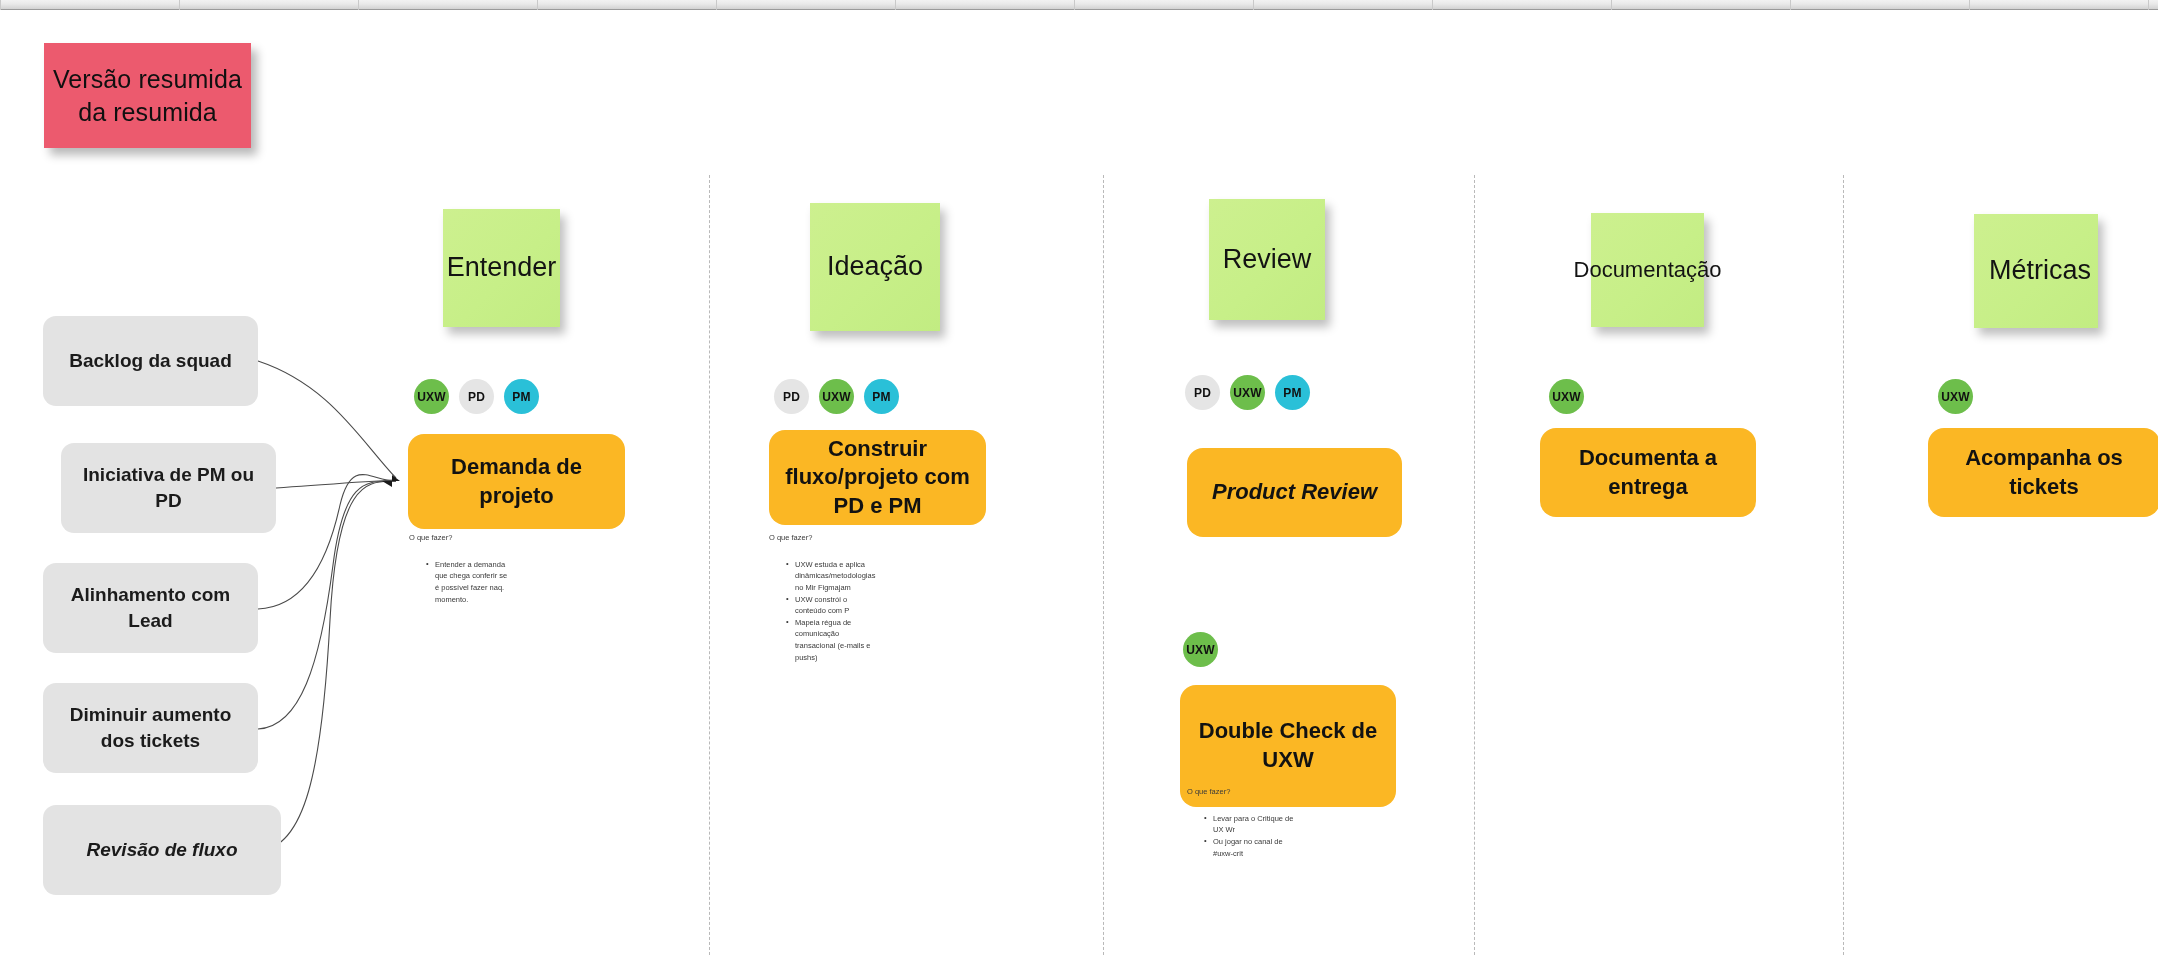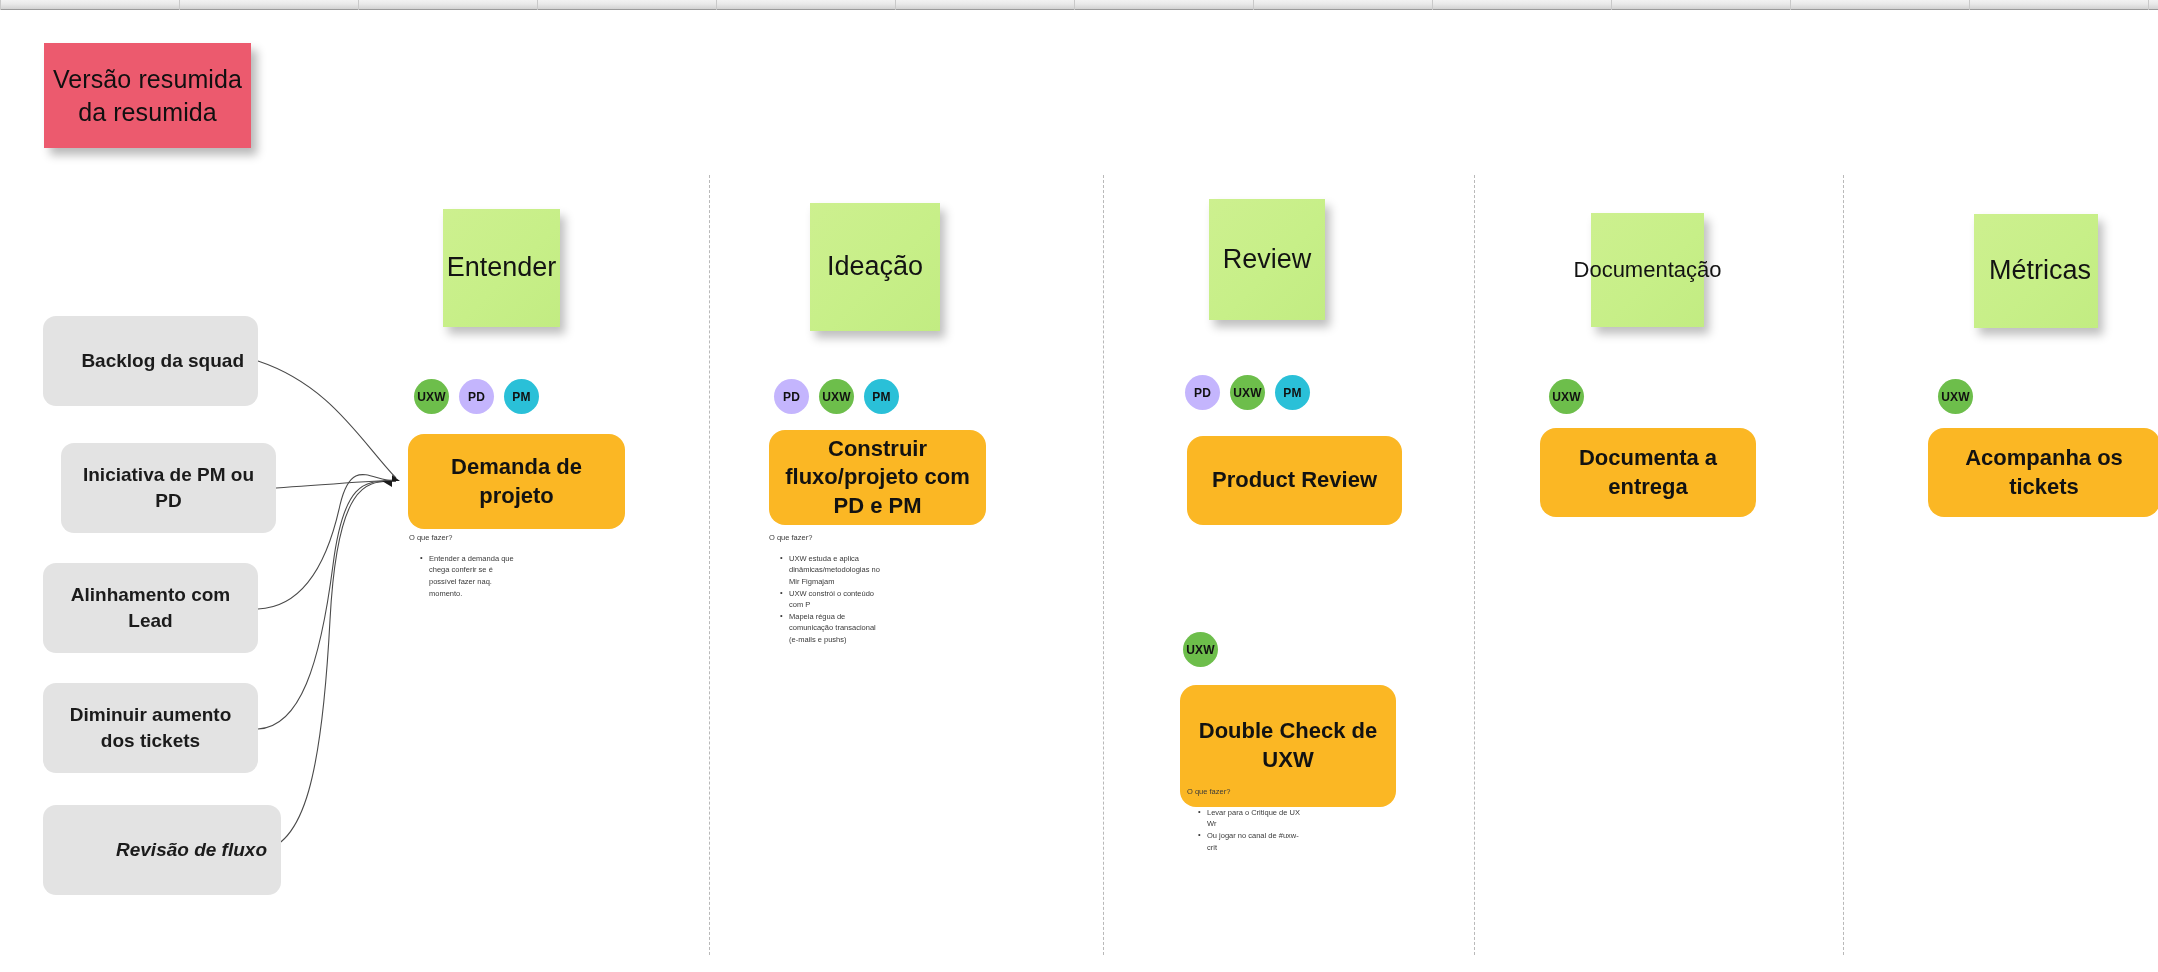--- a/index.html
+++ b/index.html
@@ -47,21 +47,21 @@
     color:#131313;
   }
   .sticky-green span{font-size:27px;line-height:1.25;}
   .sticky-green.small span{font-size:22px;}
 
   
   .gray-box{
     position:absolute;
     background:#e3e3e3;
     border-radius:13px;
-    display:flex;align-items:center;justify-content:flex-end;text-align:center;
+    display:flex;align-items:center;justify-content:center;text-align:center;
     color:#1b1b1b;font-weight:bold;font-size:19px;line-height:1.35;
     padding:0 14px;box-sizing:border-box;
   }
 
   
   .card-orange{
     position:absolute;
     background:#fbb724;
     border-radius:16px;
     display:flex;align-items:center;justify-content:center;text-align:center;
@@ -71,31 +71,31 @@
 
   
   .avatars{position:absolute;display:flex;gap:10px;}
   .avatar{
     width:35px;height:35px;border-radius:50%;
     display:flex;align-items:center;justify-content:center;
     font-size:12px;font-weight:bold;color:#111;
     letter-spacing:.2px;
   }
   .avatar.uxw{background:#6dbe4b;}
-  .avatar.pd{background:#c4b5fd;}
+  .avatar.pd{background:#e5e5e5;}
   .avatar.pm{background:#2ac0d8;}
 
   
   .note{
     position:absolute;
     font-size:7.5px;line-height:1.55;color:#3a3a3a;
     white-space:nowrap;overflow:hidden;
   }
   .note .note-title{display:block;}
-  .note ul{margin:9px;padding-left:9px;list-style:none;}
+  .note ul{margin:15px;padding-left:9px;list-style:none;}
   .note li{position:relative;padding-left:2px;white-space:normal;}
   .note li:before{content:"\2022";position:absolute;left:-7px;top:-.5px;}
 
   svg.links{position:absolute;left:0;top:0;width:2158px;height:972px;pointer-events:none;}
 </style>
 </head>
 <body>
 
 <div id="board">
 
@@ -216,21 +216,21 @@
     <div class="avatar pd">
         <span>PD</span>
       </div>
     <div class="avatar uxw">
         <span>UXW</span>
       </div>
     <div class="avatar pm">
         <span>PM</span>
       </div>
   </div>
-  <div class="card-orange" style="left:1187px;top:436px;width:215px;height:89px;">
+  <div class="card-orange" style="left:1187px;top:448px;width:215px;height:89px;font-style:italic;">
     <span>Product Review</span>
   </div>
 
   <div class="avatars" style="left:1183px;top:632px;">
     <div class="avatar uxw">UXW</div>
   </div>
   <div class="card-orange" style="left:1180px;top:685px;width:216px;height:122px;">
     <span>Double Check de UXW</span>
   </div>
   <div class="note" style="left:1187px;top:786px;width:130px;">

